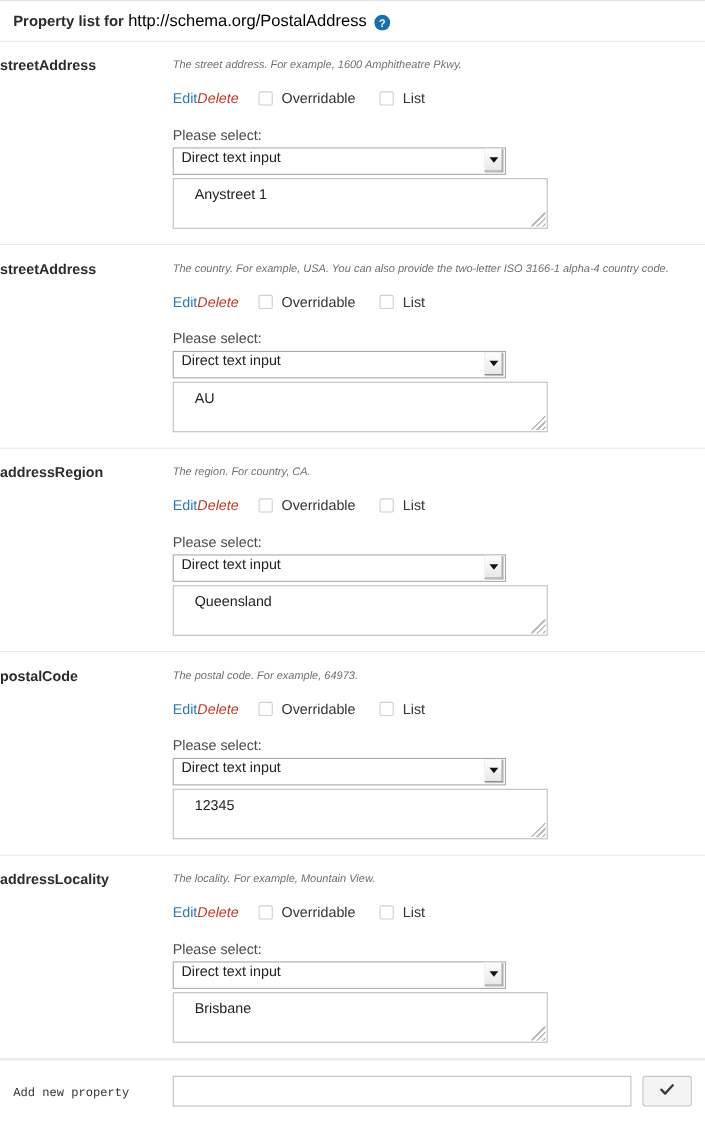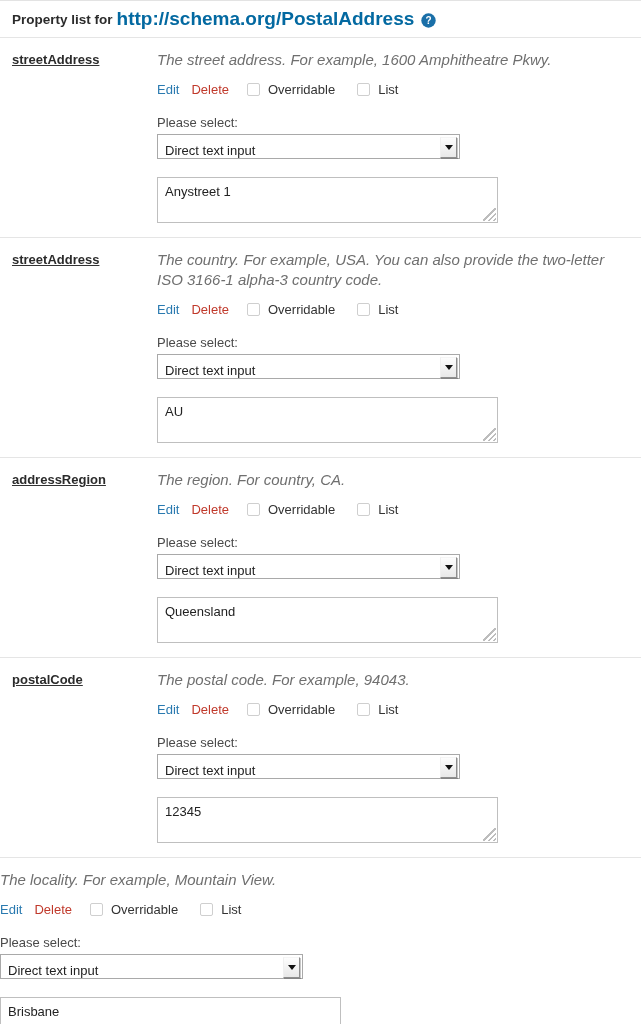--- a/index.html
+++ b/index.html
@@ -38,23 +38,23 @@
     padding-left: 12px;
     background: #ffffff;
   }
   .header-title {
     font-weight: bold;
     font-size: 13.5px;
     color: #2b2b2b;
     white-space: nowrap;
   }
   .header-link {
-    font-weight: bold;
-    font-size: 19px;
-    color: #0369a1;
+    font-weight: normal;
+    font-size: 15px;
+    color: #000000;
     text-decoration: none;
     white-space: nowrap;
     margin-left: 4px;
   }
   .help-icon {
     margin-left: 7px;
     width: 15px;
     height: 15px;
     flex: 0 0 15px;
     display: inline-flex;
@@ -72,57 +72,55 @@
   }
   .prop-row {
     display: flex;
     border-bottom: 1px solid #e5e5e5;
     padding: 12px 0 14px 0;
     background: #ffffff;
   }
   .prop-name-cell {
     width: 157px;
     flex: 0 0 157px;
-    padding-left: 12px;
     padding-top: 2px;
-    text-decoration: underline;
   }
   .prop-name {
     font-weight: bold;
     font-size: 13px;
     color: #2b2b2b;
     word-break: break-word;
   }
   .prop-body-cell {
     flex: 1 1 auto;
     padding-right: 12px;
   }
   .prop-desc {
     font-style: italic;
-    font-size: 15px;
+    font-size: 10px;
     color: #6f6f6f;
     line-height: 20px;
     margin: 0 0 10px 0;
     max-width: 482px;
   }
 
   .action-bar {
     display: flex;
     align-items: center;
     height: 18px;
     margin-bottom: 17px;
   }
   .act-link {
     font-size: 13px;
     text-decoration: none;
     cursor: pointer;
     white-space: nowrap;
   }
-  .act-edit { color: #2a7ab0; margin-right: 12px; }
-  .act-delete { color: #c0392b; margin-right: 18px; }
+  .act-edit { color: #2a7ab0; }
+  .act-delete { color: #c0392b; margin-right: 18px; font-style: italic; }
 
   .chk-group {
     display: flex;
     align-items: center;
     margin-right: 22px;
   }
   .chk-box {
     width: 13px;
     height: 13px;
     flex: 0 0 13px;
@@ -145,21 +143,21 @@
     margin-bottom: 4px;
   }
 
   .select-wrap {
     position: relative;
     width: 303px;
     height: 25px;
     border: 1px solid #a9a9a9;
     background: #ffffff;
     display: flex;
-    align-items: flex-end;
+    align-items: flex-start;
     cursor: pointer;
   }
   .select-text {
     font-size: 13px;
     color: #222222;
     padding-left: 7px;
     flex: 1 1 auto;
     white-space: nowrap;
     overflow: hidden;
   }
@@ -184,23 +182,24 @@
     border-right: 4px solid transparent;
     border-top: 5px solid #111111;
   }
 
   .textarea-box {
     position: relative;
     width: 341px;
     height: 46px;
     border: 1px solid #bfbfbf;
     background: #ffffff;
-    margin-top: 18px;
+    margin-top: 3px;
     overflow: hidden;
     cursor: text;
+    padding-left: 12px;
   }
   .textarea-text {
     font-size: 13px;
     color: #222222;
     padding: 6px 0 0 7px;
     white-space: pre-wrap;
     word-break: break-word;
   }
   .resize-grip {
     position: absolute;
@@ -309,21 +308,21 @@
           <span class="resize-grip"></span>
         </div>
       </div>
     </div>
 
     <div class="prop-row">
       <div class="prop-name-cell">
         <div class="prop-name">streetAddress</div>
       </div>
       <div class="prop-body-cell">
-        <div class="prop-desc">The country. For example, USA. You can also provide the two-letter ISO 3166-1 alpha-3 country code.</div>
+        <div class="prop-desc">The country. For example, USA. You can also provide the two-letter ISO 3166-1 alpha-4 country code.</div>
         <div class="action-bar">
           <a class="act-link act-edit" href="#">Edit</a>
           <a class="act-link act-delete" href="#">Delete</a>
           <span class="chk-group">
             <span class="chk-box"></span>
             <span class="chk-label">Overridable</span>
           </span>
           <span class="chk-group">
             <span class="chk-box"></span>
             <span class="chk-label">List</span>
@@ -373,21 +372,21 @@
           <span class="resize-grip"></span>
         </div>
       </div>
     </div>
 
     <div class="prop-row">
       <div class="prop-name-cell">
         <div class="prop-name">postalCode</div>
       </div>
       <div class="prop-body-cell">
-        <div class="prop-desc">The postal code. For example, 94043.</div>
+        <div class="prop-desc">The postal code. For example, 64973.</div>
         <div class="action-bar">
           <a class="act-link act-edit" href="#">Edit</a>
           <a class="act-link act-delete" href="#">Delete</a>
           <span class="chk-group">
             <span class="chk-box"></span>
             <span class="chk-label">Overridable</span>
           </span>
           <span class="chk-group">
             <span class="chk-box"></span>
             <span class="chk-label">List</span>
@@ -401,20 +400,23 @@
             </span>
         </div>
         <div class="textarea-box">
           <div class="textarea-text">12345</div>
           <span class="resize-grip"></span>
         </div>
       </div>
     </div>
 
     <div class="prop-row">
+      <div class="prop-name-cell">
+        <div class="prop-name">addressLocality</div>
+      </div>
       <div class="prop-body-cell">
         <div class="prop-desc">The locality. For example, Mountain View.</div>
         <div class="action-bar">
           <a class="act-link act-edit" href="#">Edit</a>
           <a class="act-link act-delete" href="#">Delete</a>
           <span class="chk-group">
             <span class="chk-box"></span>
             <span class="chk-label">Overridable</span>
           </span>
           <span class="chk-group">

